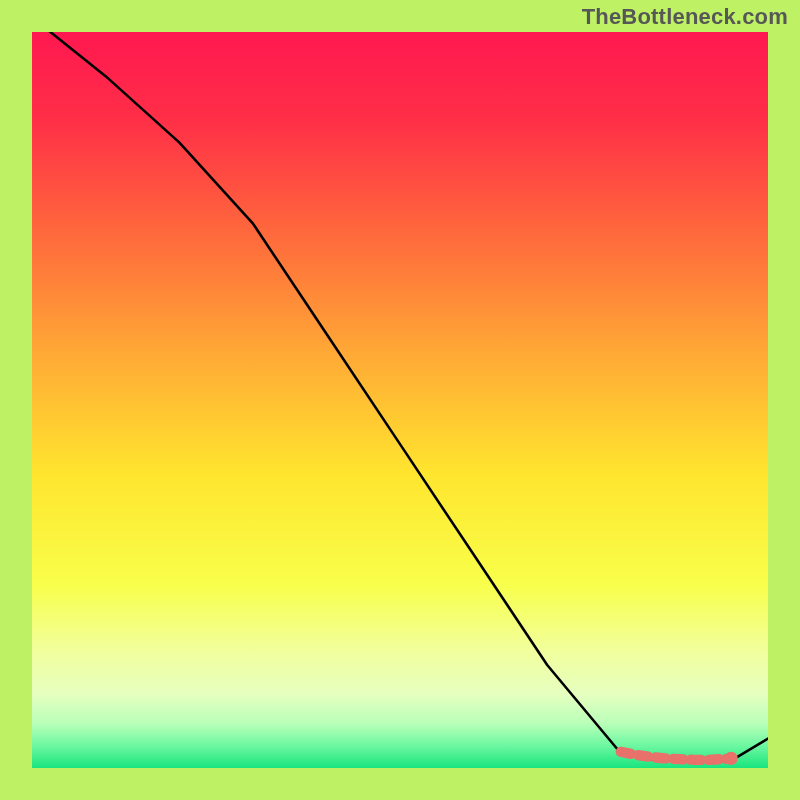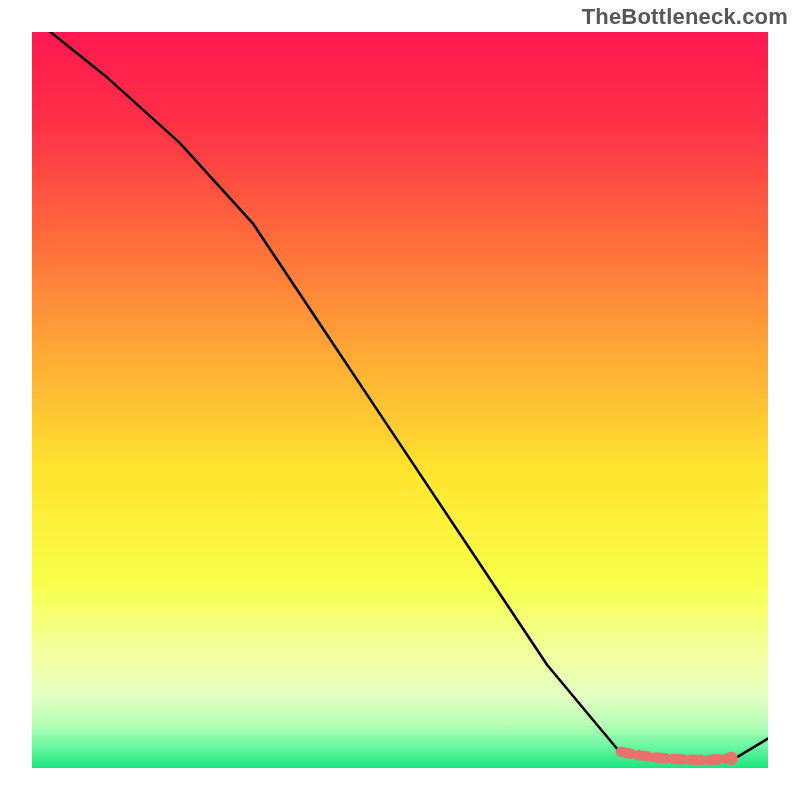--- a/index.html
+++ b/index.html
@@ -7,21 +7,21 @@
     padding: 0;
     width: 800px;
     height: 800px;
     background: #000;
     overflow: hidden;
   }
   .stage {
     position: relative;
     width: 800px;
     height: 800px;
-    background: #ffffff;
+    background: #bef264;
   }
   .watermark {
     position: absolute;
     top: 4px;
     right: 12px;
     font-family: Arial, Helvetica, sans-serif;
     font-size: 22px;
     font-weight: 600;
     color: #575757;
     letter-spacing: 0.2px;

